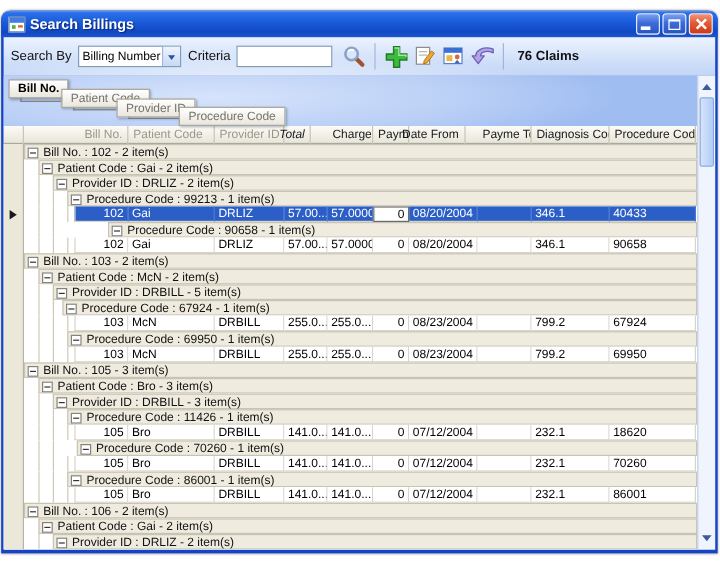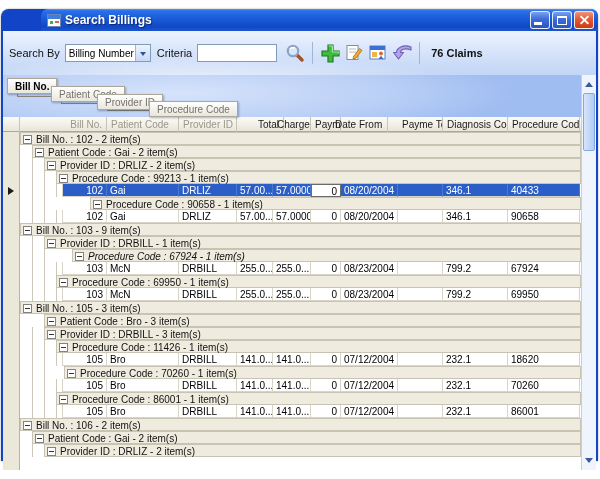--- a/index.html
+++ b/index.html
@@ -2,38 +2,38 @@
 <html><head>
 <meta charset="utf-8">
 <style>
   html,body{margin:0;padding:0;}
   body{width:600px;height:479px;background:#ffffff;font-family:"Liberation Sans",sans-serif;position:relative;overflow:hidden;}
   *{box-sizing:border-box;}
 
   
   .window{position:absolute;left:1px;top:9px;width:597px;height:452px;background:#1244c8;border-radius:8px 8px 0 0;box-shadow:0 0 2px rgba(0,0,30,.4);}
   .titlebar{height:22px;display:flex;align-items:center;padding:0 4px;border-radius:7px 7px 0 0;
-    background:linear-gradient(#5c94f2 0%, #2a70ea 8%, #1a5ad8 45%, #1149c4 80%, #1c55cf 100%);margin-left:40px;}
+    background:linear-gradient(#5c94f2 0%, #2a70ea 8%, #1a5ad8 45%, #1149c4 80%, #1c55cf 100%);}
   .title-icon{width:14px;height:13px;margin:0 4px 0 2px;position:relative;background:#fff;border:1px solid #6b87b8;flex:0 0 auto;}
   .title-icon .bar{position:absolute;left:0;top:0;right:0;height:4px;background:#3f7ee0;}
   .title-icon .dot1{position:absolute;left:2px;top:6px;width:3px;height:3px;background:#4cae4c;}
   .title-icon .dot2{position:absolute;left:7px;top:6px;width:4px;height:2px;background:#d86a3a;}
   .title-text{color:#fff;font-size:12px;font-weight:bold;text-shadow:1px 1px 1px rgba(10,20,80,.7);flex:1 1 auto;white-space:nowrap;}
   .win-btns{display:flex;gap:2px;flex:0 0 auto;}
   .win-btn{width:20px;height:18px;border:1px solid rgba(255,255,255,.85);border-radius:3px;position:relative;}
   .btn-blue{background:linear-gradient(#7aa1ef,#3d6cd9 45%,#2a55c0);}
   .btn-red{background:linear-gradient(#f09579,#e25a35 45%,#c83c16);}
   .glyph-min{position:absolute;left:3px;bottom:3px;width:8px;height:3px;background:#fff;}
   .glyph-max{position:absolute;left:4px;top:4px;width:10px;height:9px;border:1px solid #fff;border-top:2px solid #fff;}
   .glyph-x1,.glyph-x2{position:absolute;left:4px;top:7px;width:11px;height:2px;background:#fff;}
   .glyph-x1{transform:rotate(45deg);}
   .glyph-x2{transform:rotate(-45deg);}
 
   
-  .toolbar{height:44px;margin:0 2px;background:linear-gradient(#ecf3fe,#cdddf8 70%,#c3d6f6);display:flex;align-items:center;padding:0 6px;position:relative;overflow:hidden;}
+  .toolbar{height:32px;margin:0 2px;background:linear-gradient(#ecf3fe,#cdddf8 70%,#c3d6f6);display:flex;align-items:center;padding:0 6px;position:relative;overflow:hidden;}
   .toolbar::after{content:'';position:absolute;left:-60px;bottom:-38px;width:520px;height:58px;border-radius:50%;
     background:radial-gradient(ellipse at center, rgba(255,255,255,.75), rgba(255,255,255,0) 70%);pointer-events:none;}
   .tb-label{font-size:11px;color:#111;margin-right:5px;white-space:nowrap;z-index:1;}
   .combo{width:86px;height:18px;background:#fff;border:1px solid #7f9db9;display:flex;align-items:center;z-index:1;}
   .combo-value{flex:1;font-size:10px;padding:0 3px;white-space:nowrap;overflow:hidden;}
   .combo-arrow{width:15px;height:16px;background:linear-gradient(#eef4fd,#c8d9f4);border-left:1px solid #9eb6dc;display:flex;align-items:center;justify-content:center;}
   .combo-arrow::after{content:'';border:3px solid transparent;border-top:4px solid #2d52a0;margin-top:4px;}
   .criteria-input{width:80px;height:18px;border:1px solid #7f9db9;font-size:10px;padding:0 3px;margin-right:6px;z-index:1;background:#fff;}
   .tb-icon{width:24px;height:24px;display:flex;align-items:center;justify-content:center;z-index:1;cursor:pointer;flex:0 0 auto;}
   .tb-sep{width:1px;height:22px;background:#9fb6d9;margin:0 5px;z-index:1;}
@@ -159,21 +159,21 @@
       <span class="gp-box" style="left:48px;top:11px;z-index:5">Patient Code</span>
       <span class="gp-box" style="left:94px;top:19px;z-index:6">Provider ID</span>
       <span class="gp-box" style="left:146px;top:26px;z-index:7">Procedure Code</span>
     </div>
 
     <div class="gheader">
       <span class="hcorner"></span>
     <span class="hcell grouped r" style="left: 17px; width: 87px;">Bill No.</span>
         <span class="hcell grouped" style="left: 104px; width: 72px;">Patient Code</span>
         <span class="hcell grouped" style="left: 176px; width: 58px;">Provider ID</span>
-        <span class="hcell r" style="left: 245px; width: 36px;">Total</span>
+        <span class="hcell r" style="left: 220px; width: 36px; font-style: italic;">Total</span>
         <span class="hcell" style="left: 270px; width: 38px;">Charges</span>
         <span class="hcell r" style="left: 308px; width: 30px;">Payme...</span>
         <span class="hcell" style="left: 328px; width: 57px;">Date From</span>
         <span class="hcell" style="left: 395px; width: 45px;">Payme To</span>
         <span class="hcell" style="left: 440px; width: 65px;">Diagnosis Code</span>
         <span class="hcell" style="left: 505px; width: 72px;">Procedure Code</span>
       </div>
 
     <div class="rows">
       <div class="selector-strip">
@@ -240,34 +240,40 @@
           <span class="cell" style="left: 270px; width: 38px;">57.0000</span>
           <span class="cell r" style="left: 308px; width: 30px;">0</span>
           <span class="cell" style="left: 338px; width: 57px;">08/20/2004</span>
           <span class="cell" style="left: 395px; width: 45px;"></span>
           <span class="cell" style="left: 440px; width: 65px;">346.1</span>
           <span class="cell" style="left: 505px; width: 72px;">90658</span>
         </div>
         <div class="row">
           <div class="gbox" style="left: 17px;">
             <span class="expander"></span>
-            <span class="glabel">Bill No. : 103 - 9 item(s)</span>
+            <span class="glabel">Bill No. : 103 - 2 item(s)</span>
+          </div>
+        </div>
+        <div class="row">
+          <div class="gbox" style="left: 29px;">
+            <span class="expander"></span>
+            <span class="glabel">Patient Code : McN - 2 item(s)</span>
           </div>
         </div>
         <div class="row">
           <span class="guide" style="left: 29px;"></span>
           <div class="gbox" style="left: 41px;">
             <span class="expander"></span>
-            <span class="glabel">Provider ID : DRBILL - 1 item(s)</span>
-          </div>
-        </div>
-        <div class="row">
-          <span class="guide" style="left: 29px;"></span>
-          <span class="guide" style="left: 41px;"></span>
-          <div class="gbox" style="left: 69px; font-style: italic;">
+            <span class="glabel">Provider ID : DRBILL - 5 item(s)</span>
+          </div>
+        </div>
+        <div class="row">
+          <span class="guide" style="left: 29px;"></span>
+          <span class="guide" style="left: 41px;"></span>
+          <div class="gbox" style="left: 49px;">
             <span class="expander"></span>
             <span class="glabel">Procedure Code : 67924 - 1 item(s)</span>
           </div>
         </div>
         <div class="row">
           <span class="guide" style="left: 29px;"></span>
           <span class="guide" style="left: 41px;"></span>
           <span class="guide" style="left: 53px;"></span>
           <span class="cell first r" style="left: 59px; width: 45px;">103</span>
           <span class="cell" style="left: 104px; width: 72px;">McN</span>
@@ -303,21 +309,21 @@
           <span class="cell" style="left: 440px; width: 65px;">799.2</span>
           <span class="cell" style="left: 505px; width: 72px;">69950</span>
         </div>
         <div class="row">
           <div class="gbox" style="left: 17px;">
             <span class="expander"></span>
             <span class="glabel">Bill No. : 105 - 3 item(s)</span>
           </div>
         </div>
         <div class="row">
-          <div class="gbox" style="left: 41px;">
+          <div class="gbox" style="left: 29px;">
             <span class="expander"></span>
             <span class="glabel">Patient Code : Bro - 3 item(s)</span>
           </div>
         </div>
         <div class="row">
           <span class="guide" style="left: 29px;"></span>
           <div class="gbox" style="left: 41px;">
             <span class="expander"></span>
             <span class="glabel">Provider ID : DRBILL - 3 item(s)</span>
           </div>

